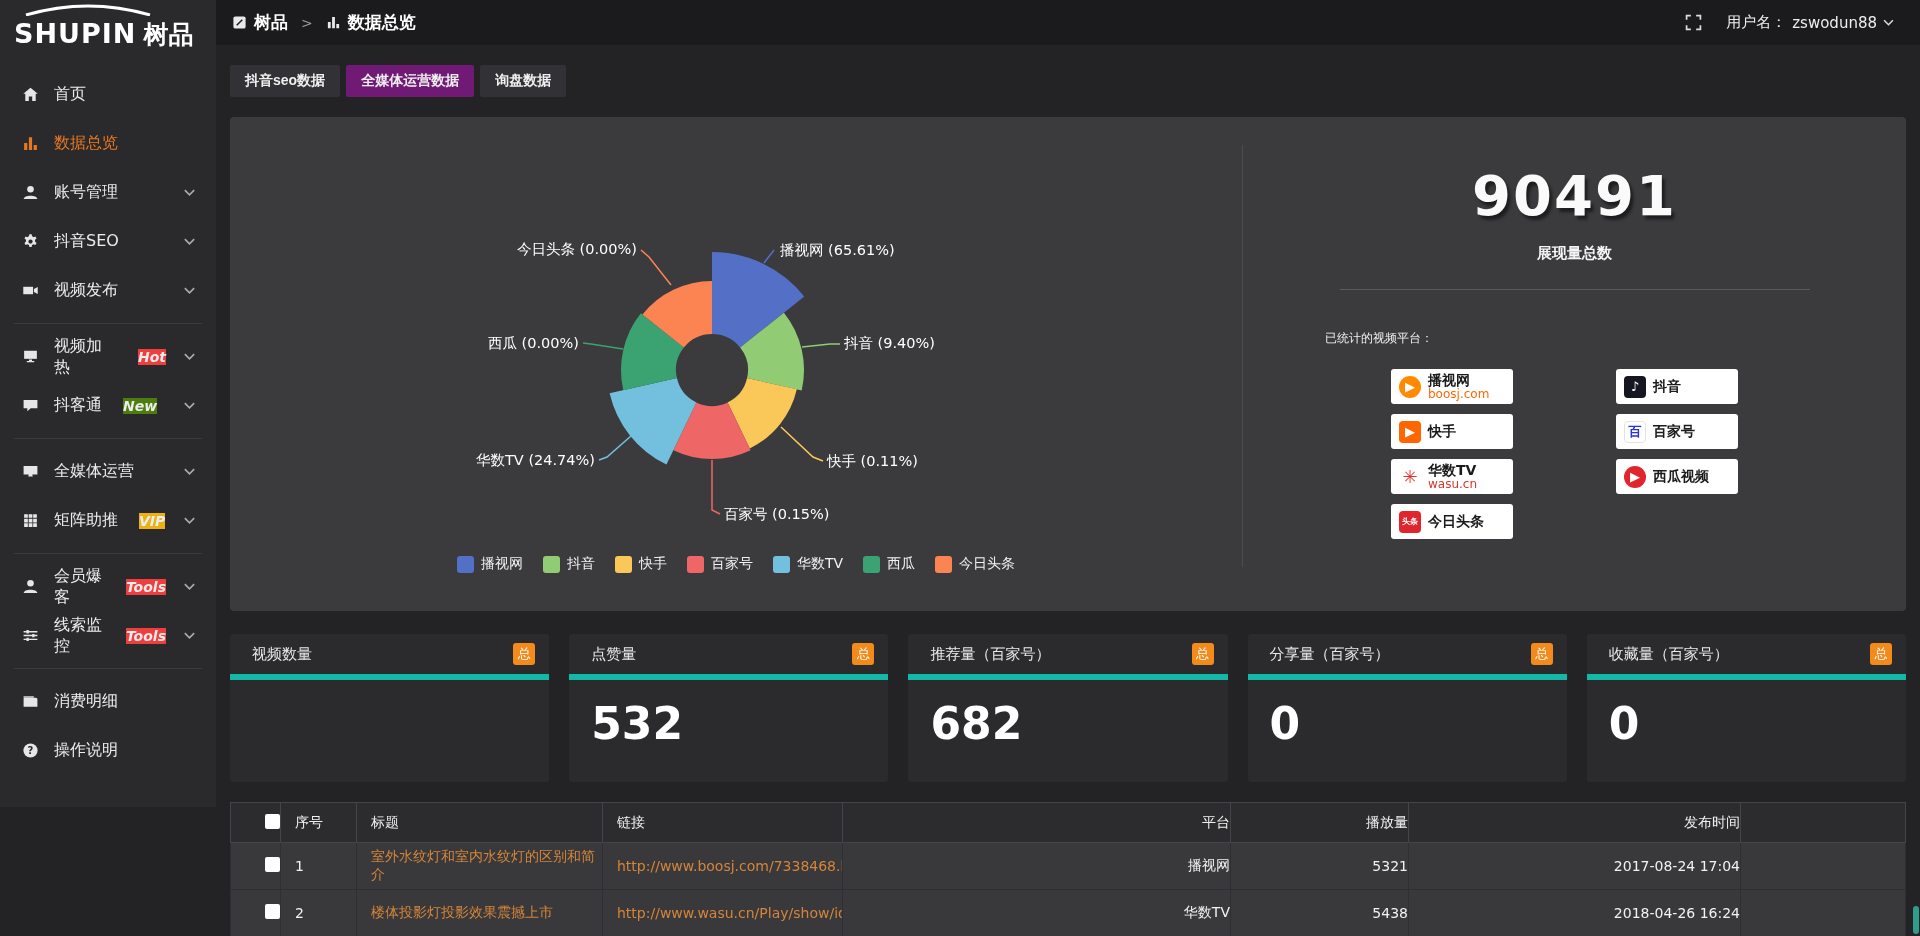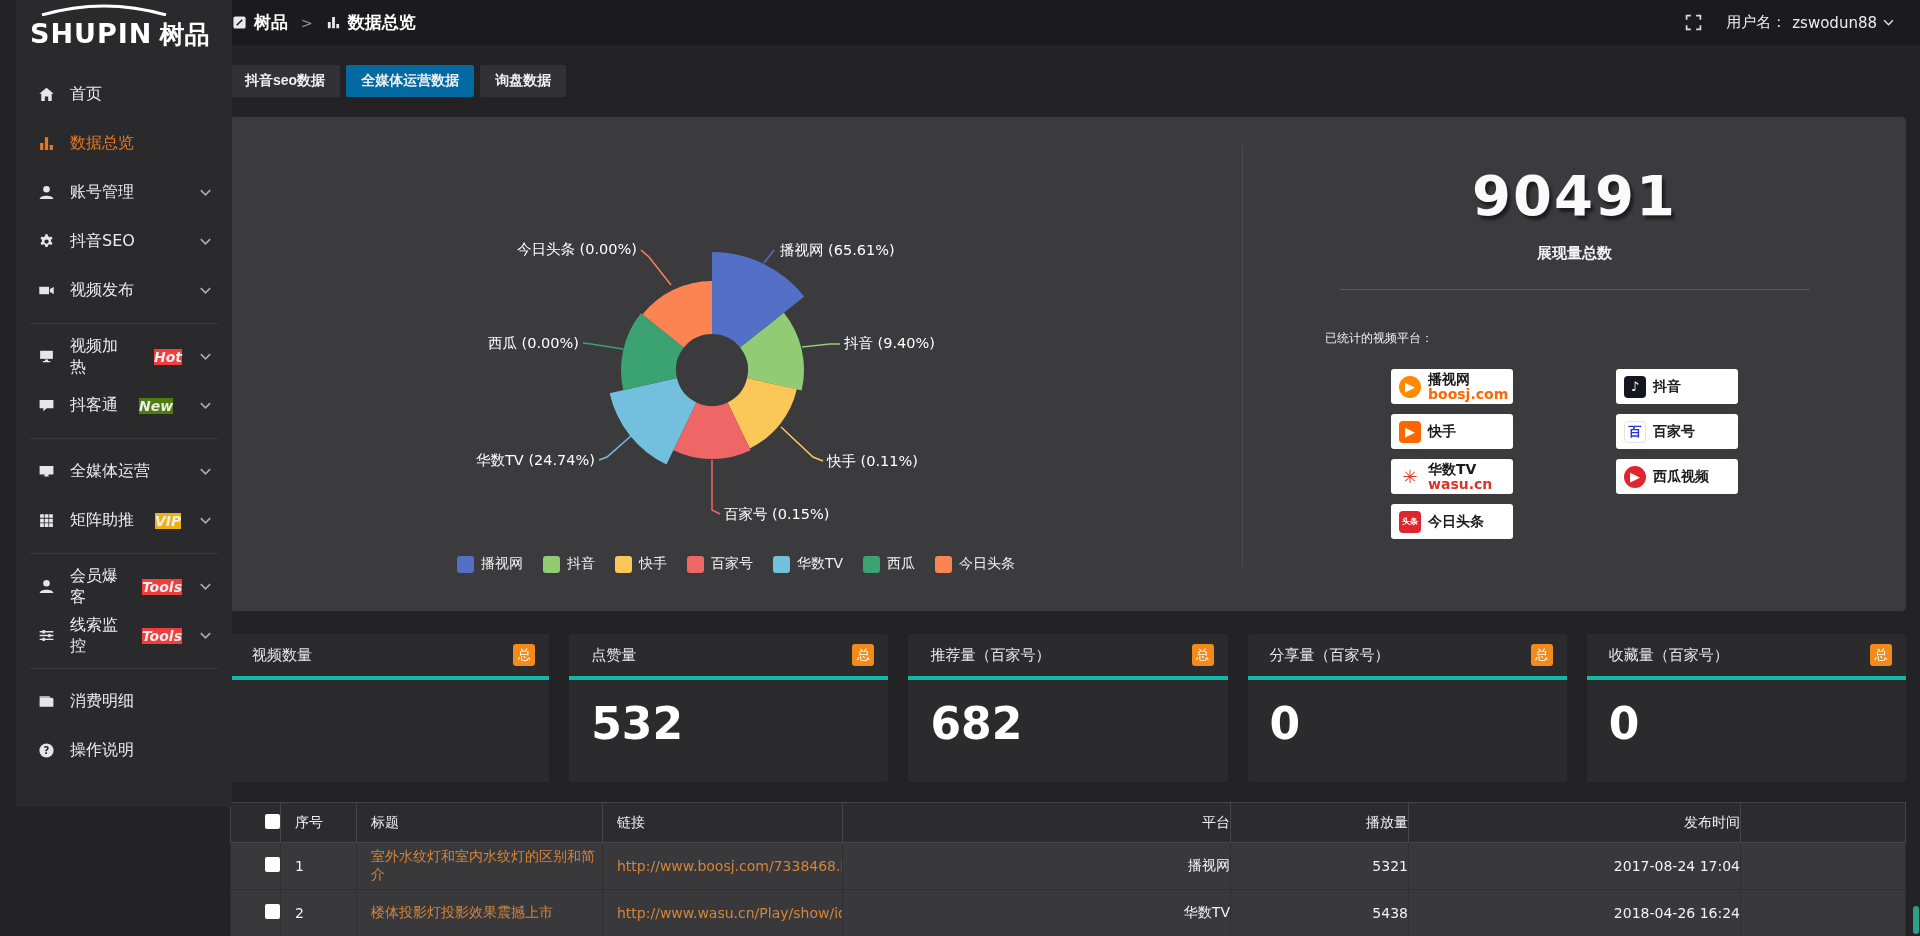--- a/index.html
+++ b/index.html
@@ -1,21 +1,21 @@
 <!DOCTYPE html>
 <html><head>
 <meta charset="utf-8">
 <style>
   * { margin:0; padding:0; box-sizing:border-box; }
   html,body { width:1920px; height:936px; overflow:hidden; background:#232326;
               font-family:"DejaVu Sans","Liberation Sans",sans-serif; }
   .app { position:relative; width:1920px; height:936px; }
 
   
-  .sidebar { position:absolute; left:16px; top:0; width:216px; height:807px; background:#2a2a2c; z-index:3; }
+  .sidebar { position:absolute; left:0; top:0; width:216px; height:807px; background:#2a2a2c; z-index:3; }
   .logo { padding:8px 0 0 14px; height:56px; position:relative; }
   .logo-arc { position:absolute; left:22px; top:4px; }
   .logo-row { display:flex; align-items:flex-end; gap:7px; padding-top:12px; }
   .logo-en { color:#fff; font-weight:800; font-size:27px; letter-spacing:1px; line-height:1; }
   .logo-cn { color:#fff; font-weight:800; font-size:25px; line-height:1; }
   .menu { padding-top:14px; }
   .menu-item { height:49px; display:flex; align-items:center; gap:15px; padding:0 18px 0 22px;
                color:#ececec; font-size:16px; cursor:pointer; }
   .menu-item svg { flex:0 0 17px; }
   .menu-item .ico-fill { fill:#e6e6e6; }
@@ -31,21 +31,21 @@
   .crumb { display:flex; align-items:center; gap:7px; color:#fff; font-size:17px; font-weight:bold; }
   .crumb-sep { color:#9b9b9b; font-size:14px; margin:0 6px; font-weight:normal; }
   .top-right { margin-left:auto; display:flex; align-items:center; gap:24px; color:#eee; font-size:15px; }
   .user-box { display:flex; align-items:center; gap:6px; cursor:pointer; }
 
   
   .content { position:absolute; left:216px; right:0; top:45px; bottom:0; padding:0 14px; }
   .tabs { margin-top:20px; display:flex; gap:6px; }
   .tab { padding:7px 15px; font-size:14px; font-weight:bold; color:#f0f0f0; background:#323236;
          border-radius:2px; cursor:pointer; border:none; }
-  .tab.active { background:#0369a1; }
+  .tab.active { background:#701a75; }
 
   
   .panel { margin-top:20px; height:494px; background:#3b3b3e; border-radius:4px; display:flex; position:relative; }
   .panel-left { flex:0 0 1012px; position:relative; }
   .panel-left svg.pie { position:absolute; left:0; top:0; }
   .legend { position:absolute; left:0; right:0; bottom:38px; display:flex; justify-content:center; gap:20px; }
   .legend-item { display:flex; align-items:center; gap:7px; color:#f2f2f2; font-size:14px; cursor:pointer; }
   .legend-swatch { width:17px; height:17px; border-radius:3px; }
   .vdiv { width:1px; background:rgba(255,255,255,.09); margin:28px 0 44px; }
   .panel-right { flex:1; padding-top:46px; }
@@ -56,27 +56,27 @@
   .hdiv { width:470px; margin:26px auto 0; border-top:1px solid #5b5b5e; }
   .plat-head { margin:40px 0 0 82px; font-size:12px; color:#f0f0f0; }
   .plat-grid { margin:22px 0 0 148px; display:grid; grid-template-columns:225px 225px; row-gap:10px; }
   .plat-badge { width:122px; height:35px; background:#fff; border-radius:3px; display:flex;
                 align-items:center; gap:7px; padding:0 8px; cursor:pointer; }
   .plat-ico { width:22px; height:22px; border-radius:4px; display:flex; align-items:center;
               justify-content:center; color:#fff; font-size:13px; font-weight:bold; flex:0 0 22px; }
   .plat-ico.round { border-radius:50%; }
   .plat-txt { display:flex; flex-direction:column; line-height:1.05; }
   .plat-name { color:#1b1b1b; font-size:14px; font-weight:bold; white-space:nowrap; }
-  .plat-sub { font-size:14px; font-weight:bold; }
+  .plat-sub { font-size:12px; font-weight:normal; }
 
   
   .cards { margin-top:23px; display:flex; gap:20px; height:148px; }
   .card { flex:1; background:#2b2b2e; border-radius:3px; }
   .card-head { height:46px; display:flex; align-items:center; padding:0 14px 0 22px;
-               border-bottom:4px solid #14b8a6;text-align:center; }
+               border-bottom:6px solid #14b8a6;text-align:center; }
   .card-title { font-size:15px; color:#e9e9e9; }
   .card-badge { margin-left:auto; width:22px; height:22px; background:#f28a1c; border-radius:3px;
                 color:#fff; font-size:13px; display:flex; align-items:center; justify-content:center; cursor:pointer; }
   .card-value { padding:18px 0 0 22px; font-size:44px; font-weight:bold; color:#fff; }
 
   
   .tblwrap { margin-top:20px; }
   table { width:100%; border-collapse:collapse; background:#39393c; font-size:14px; table-layout:fixed; }
   thead th { background:#2c2c2f; height:40px; color:#f0f0f0; font-weight:normal;
              border:1px solid #454549; }

